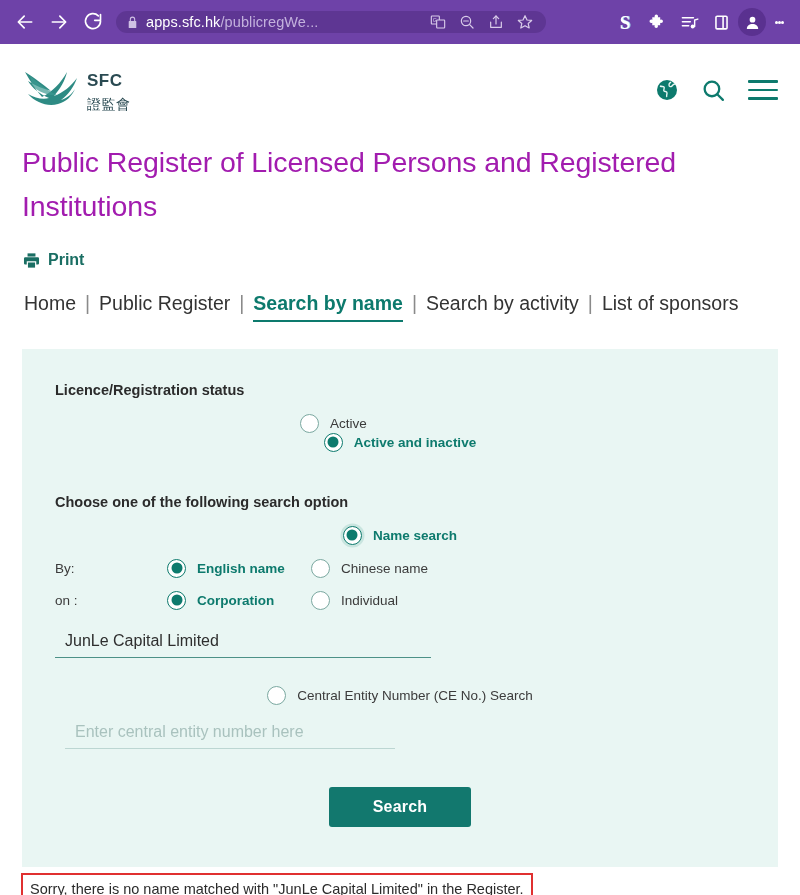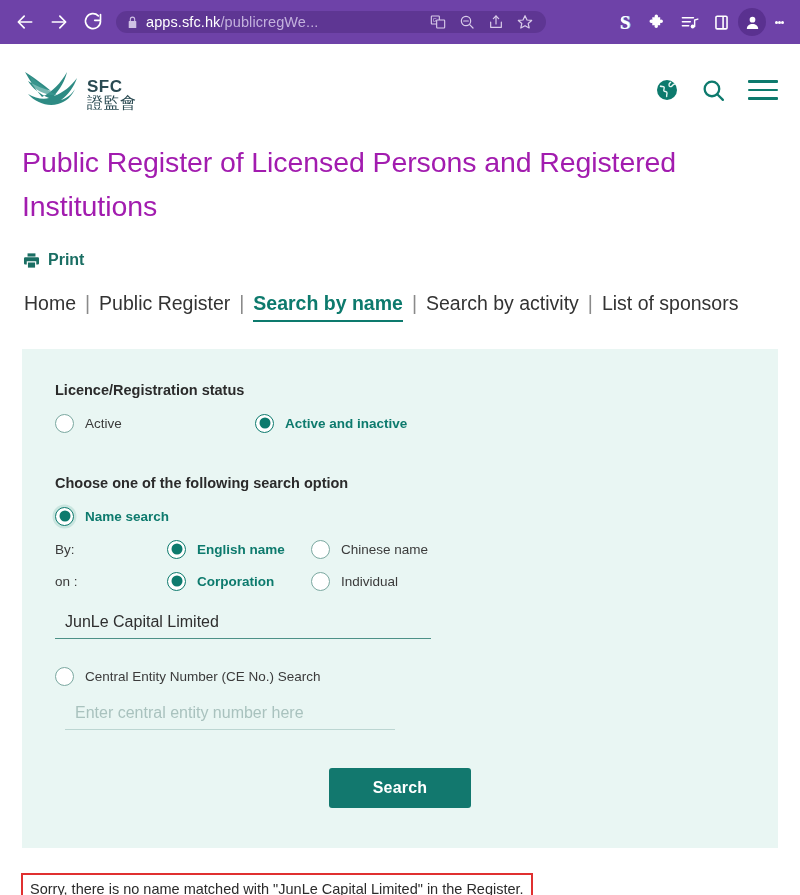--- a/index.html
+++ b/index.html
@@ -119,21 +119,21 @@
     display: flex;
     align-items: flex-end;
     gap: 3px;
   }
   .logo-text { line-height: 1; padding-bottom: 2px;}
   .logo-text .sfc {
     font-size: 17px; font-weight: bold; color: #2a4a52;
     letter-spacing: 0.5px; display:block;
   }
   .logo-text .cn {
-    font-size: 16px; color: #2a4a52; display:block; margin-top:0;
+    font-size: 14px; color: #2a4a52; display:block; margin-top:8px;
     letter-spacing: 0.5px;
   }
   .header-icons {
     margin-left: auto;
     display: flex;
     align-items: center;
     gap: 22px;
   }
   .hdr-ico { color: #0d7a6d; display: flex; }
   .hamburger { display:flex; flex-direction:column; gap:6px; width:30px; }
@@ -196,20 +196,21 @@
   .field-label {
     font-size: 14.5px;
     font-weight: bold;
     color: #2b2b2b;
     margin-bottom: 16px;
   }
   .radio-row {
     display: flex;
     align-items: center;
     margin-bottom: 14px;
+    flex-direction: column;
   }
   .radio {
     display: flex;
     align-items: center;
     gap: 11px;
     cursor: pointer;
   }
   .dot {
     width: 19px; height: 19px;
     border-radius: 50%;

